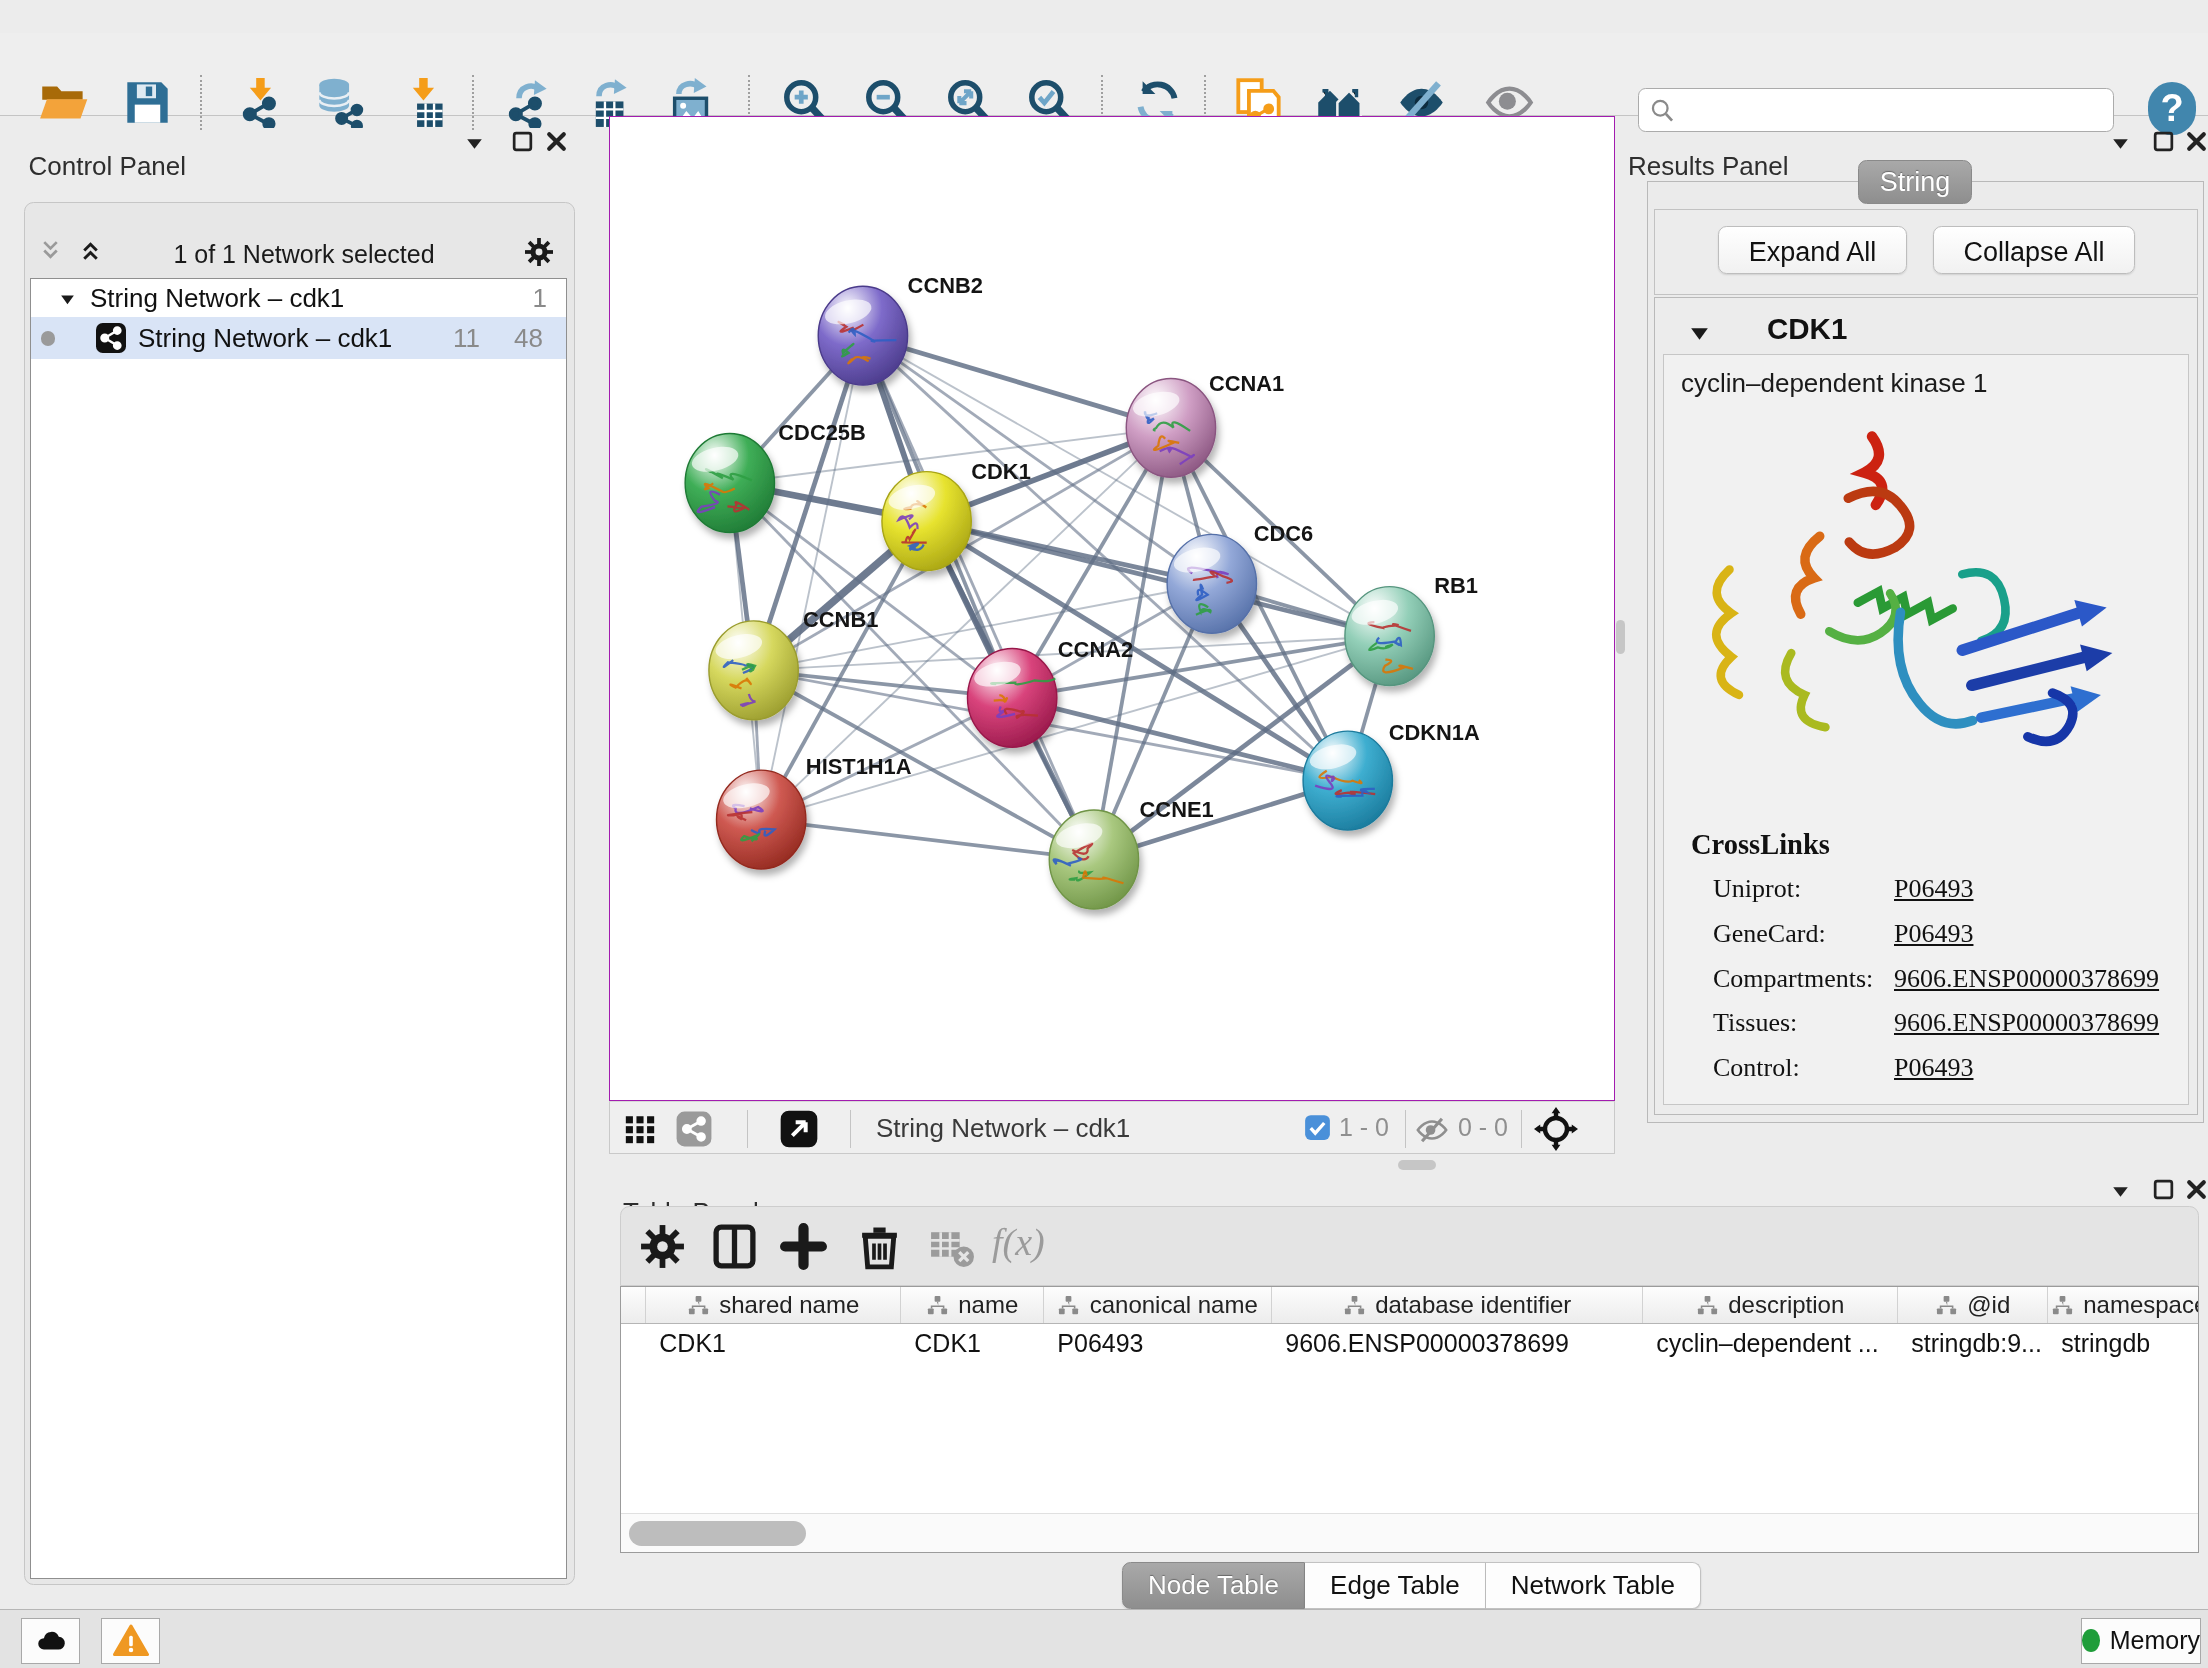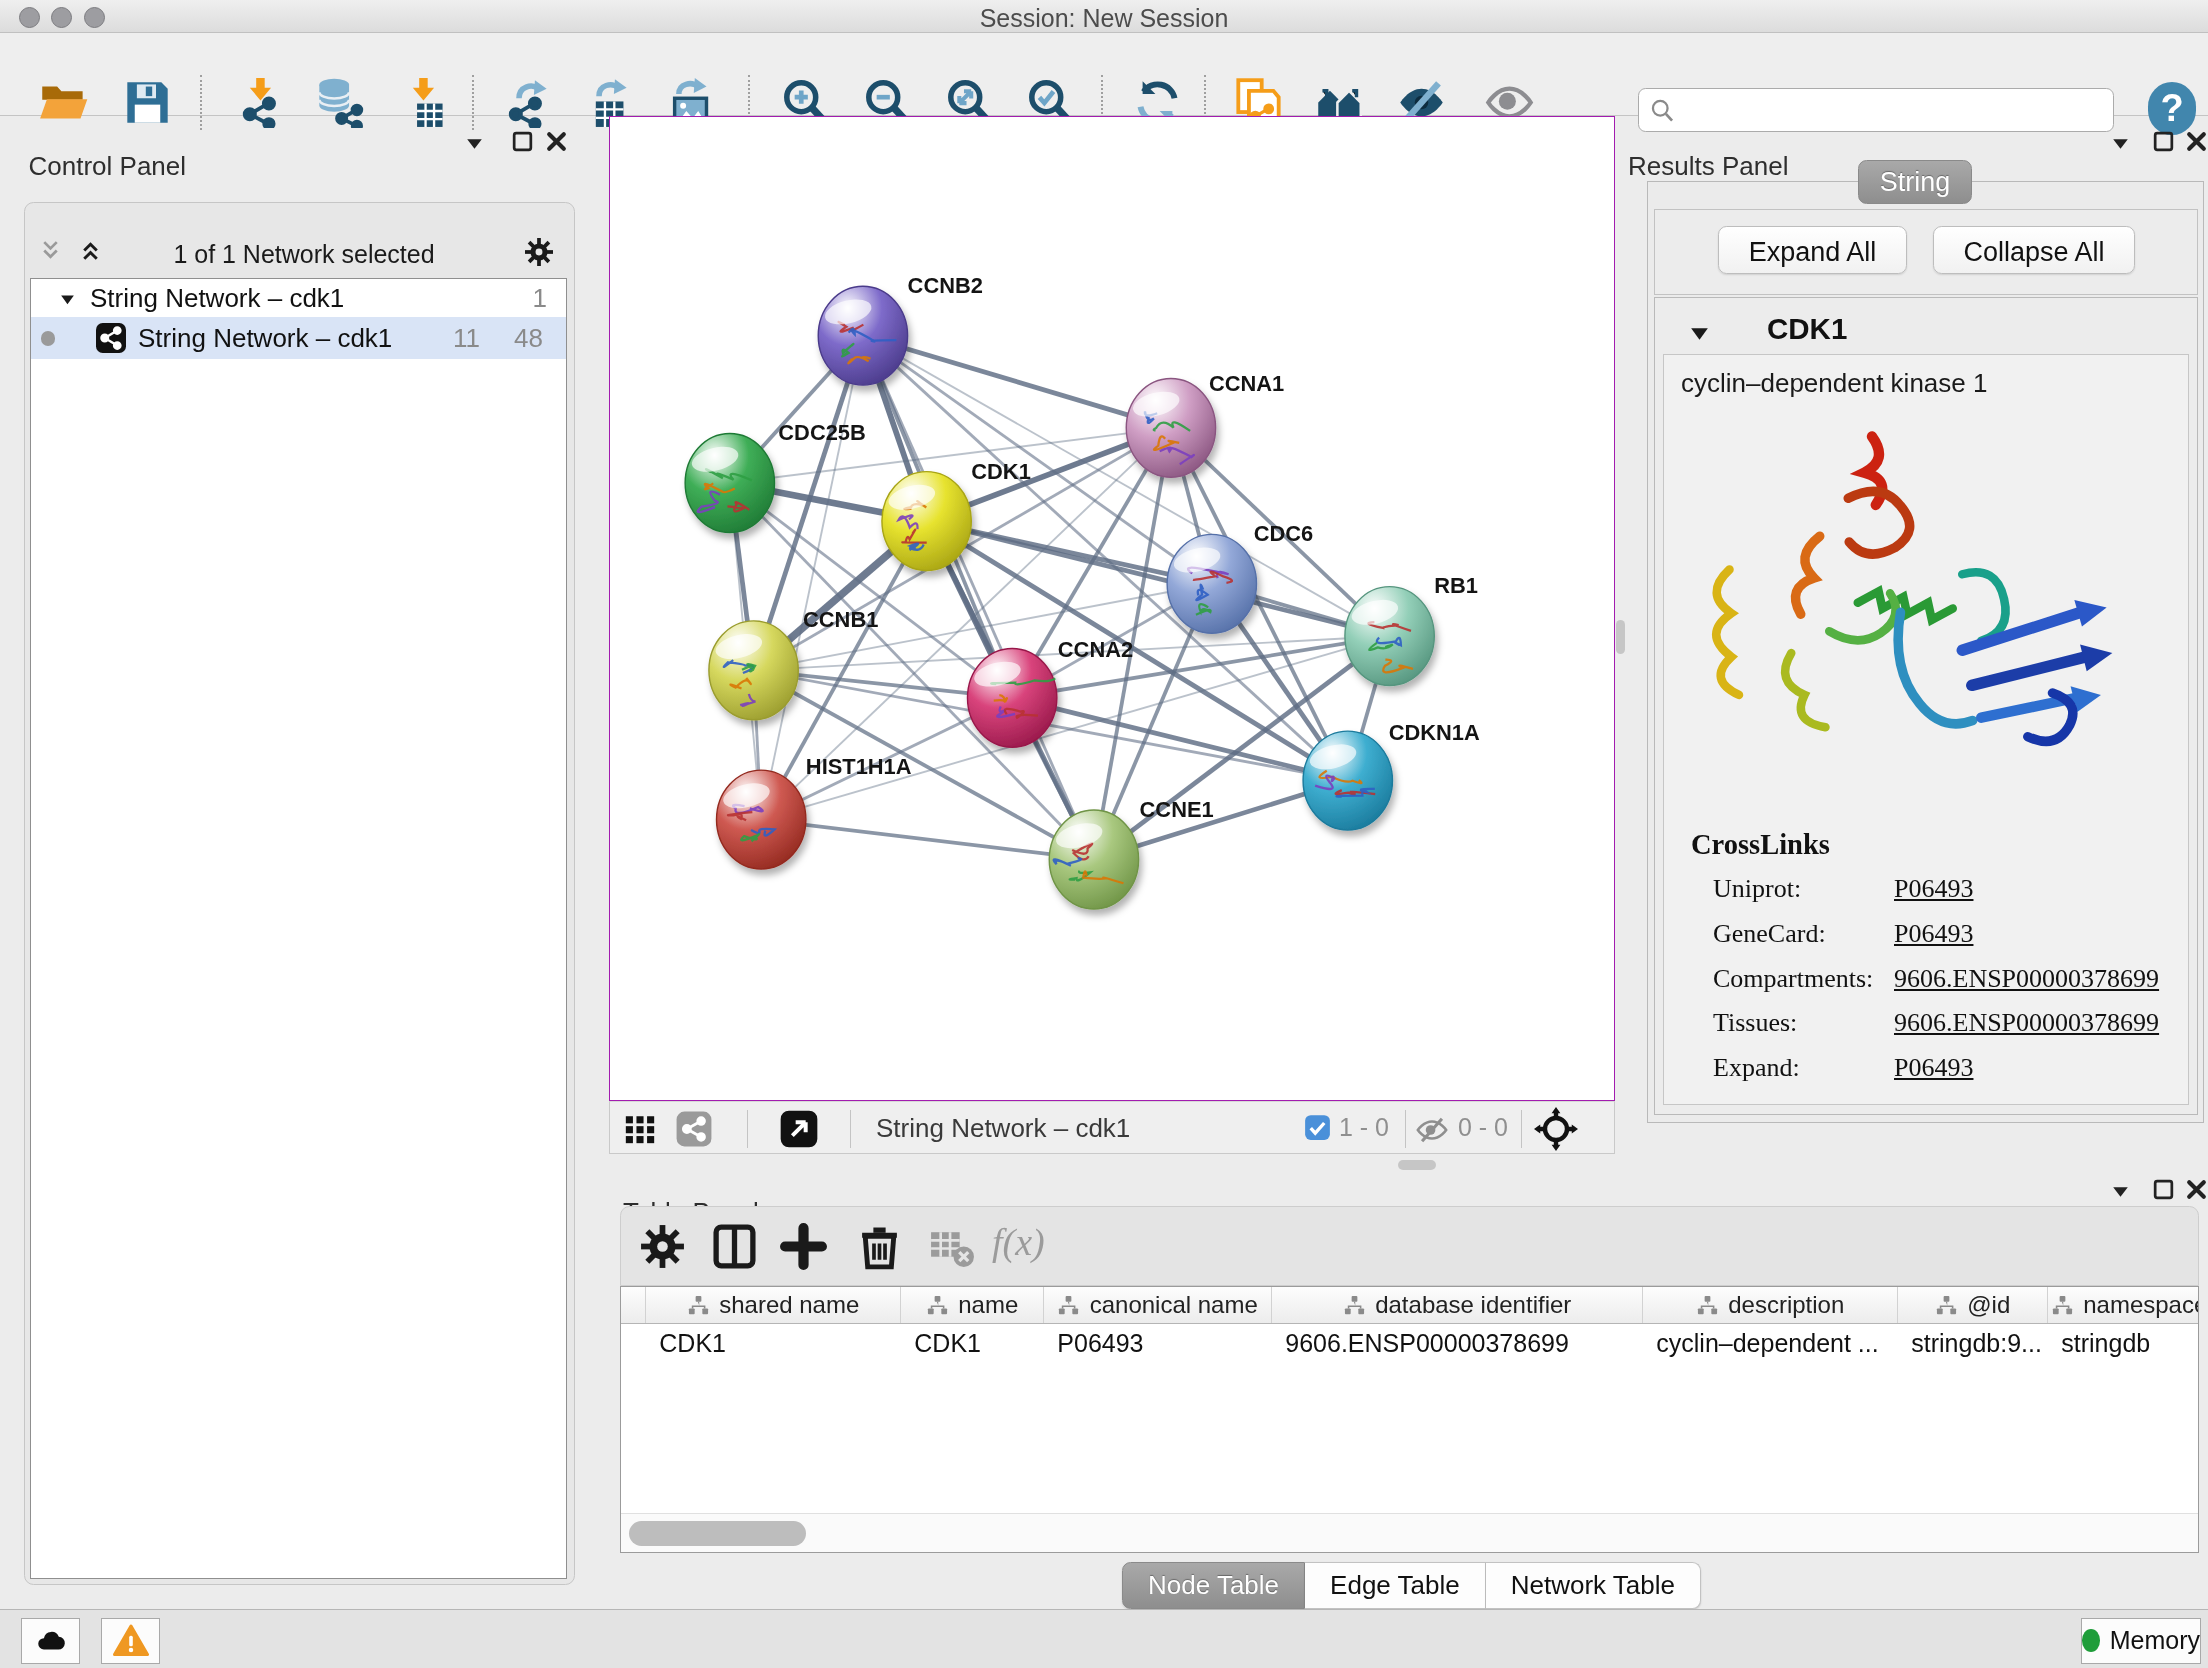--- a/index.html
+++ b/index.html
@@ -65,26 +65,20 @@
   .sbtn{position:absolute;top:7.6px;width:57px;height:44px;background:#fcfcfc;border:1px solid #a9a9a9;display:flex;align-items:center;justify-content:center;}
   .membtn{position:absolute;left:2081px;top:7.6px;width:118px;height:44px;background:#fcfcfc;border:1px solid #a9a9a9;display:flex;align-items:center;justify-content:center;gap:9.5px;font-size:25px;color:#111;}
   .memdot{width:23px;height:23px;border-radius:50%;background:#1f9d3a;}
   .grip{position:absolute;background:#c6c6c6;border-radius:5.7px;}
 </style>
 </head>
 <body>
 
 <div class="window">
 
-  <div class="titlebar">
-    <div class="tlight" style="left:19px"></div>
-    <div class="tlight" style="left:51px"></div>
-    <div class="tlight" style="left:84px"></div>
-    <div class="wtitle">Session: New Session</div>
-  </div>
 
   <div class="toolbar">
     <div class="tbi" style="left:38px"><svg viewBox="0 0 24 24">
           <path d="M2 4.5h7l2 2.2h10v4H2z" fill="#a86a08"></path>
           <path d="M1 19.5l3.2-9h19l-3.2 9z" fill="#f3a33a"></path>
         </svg></div>
     <div class="tbi" style="left:122px"><svg viewBox="0 0 24 24">
           <path d="M2.5 2.5h16l3 3v16h-19z" fill="#2e6e95"></path>
           <rect x="7" y="3.5" width="9" height="6.5" fill="#dfeaf2"></rect>
           <rect x="11.2" y="4.5" width="3" height="4.5" fill="#2e6e95"></rect>
@@ -579,21 +573,21 @@
     </svg>
     <div class="abs serif" style="left:27px;top:474px;font-size:28.5px;font-weight:bold;color:#111">CrossLinks</div>
     <div class="xl-row serif" style="left:49px;top:519px">Uniprot:</div>
     <a class="xl-row serif" style="left:230px;top:519px" href="#">P06493</a>
     <div class="xl-row serif" style="left:49px;top:564px">GeneCard:</div>
     <a class="xl-row serif" style="left:230px;top:564px" href="#">P06493</a>
     <div class="xl-row serif" style="left:49px;top:609px">Compartments:</div>
     <a class="xl-row serif" style="left:230px;top:609px" href="#">9606.ENSP00000378699</a>
     <div class="xl-row serif" style="left:49px;top:653px">Tissues:</div>
     <a class="xl-row serif" style="left:230px;top:653px" href="#">9606.ENSP00000378699</a>
-    <div class="xl-row serif" style="left:49px;top:698px">Expand:</div>
+    <div class="xl-row serif" style="left:49px;top:698px">Control:</div>
     <a class="xl-row serif" style="left:230px;top:698px" href="#">P06493</a>
   </div>
 
   <div class="abs ptitle" style="left:623px;top:1172px">Table Panel</div>
   <div class="pico" style="left:2108px;top:1179px"><svg viewBox="0 0 24 24">
         <path d="M5 8h14l-7 9z" fill="#222"></path>
       </svg></div>
   <div class="pico" style="left:2151px;top:1177px"><svg viewBox="0 0 24 24">
         <rect x="4" y="4" width="16" height="16" fill="none" stroke="#222" stroke-width="2.6" rx="2"></rect>
       </svg></div>

